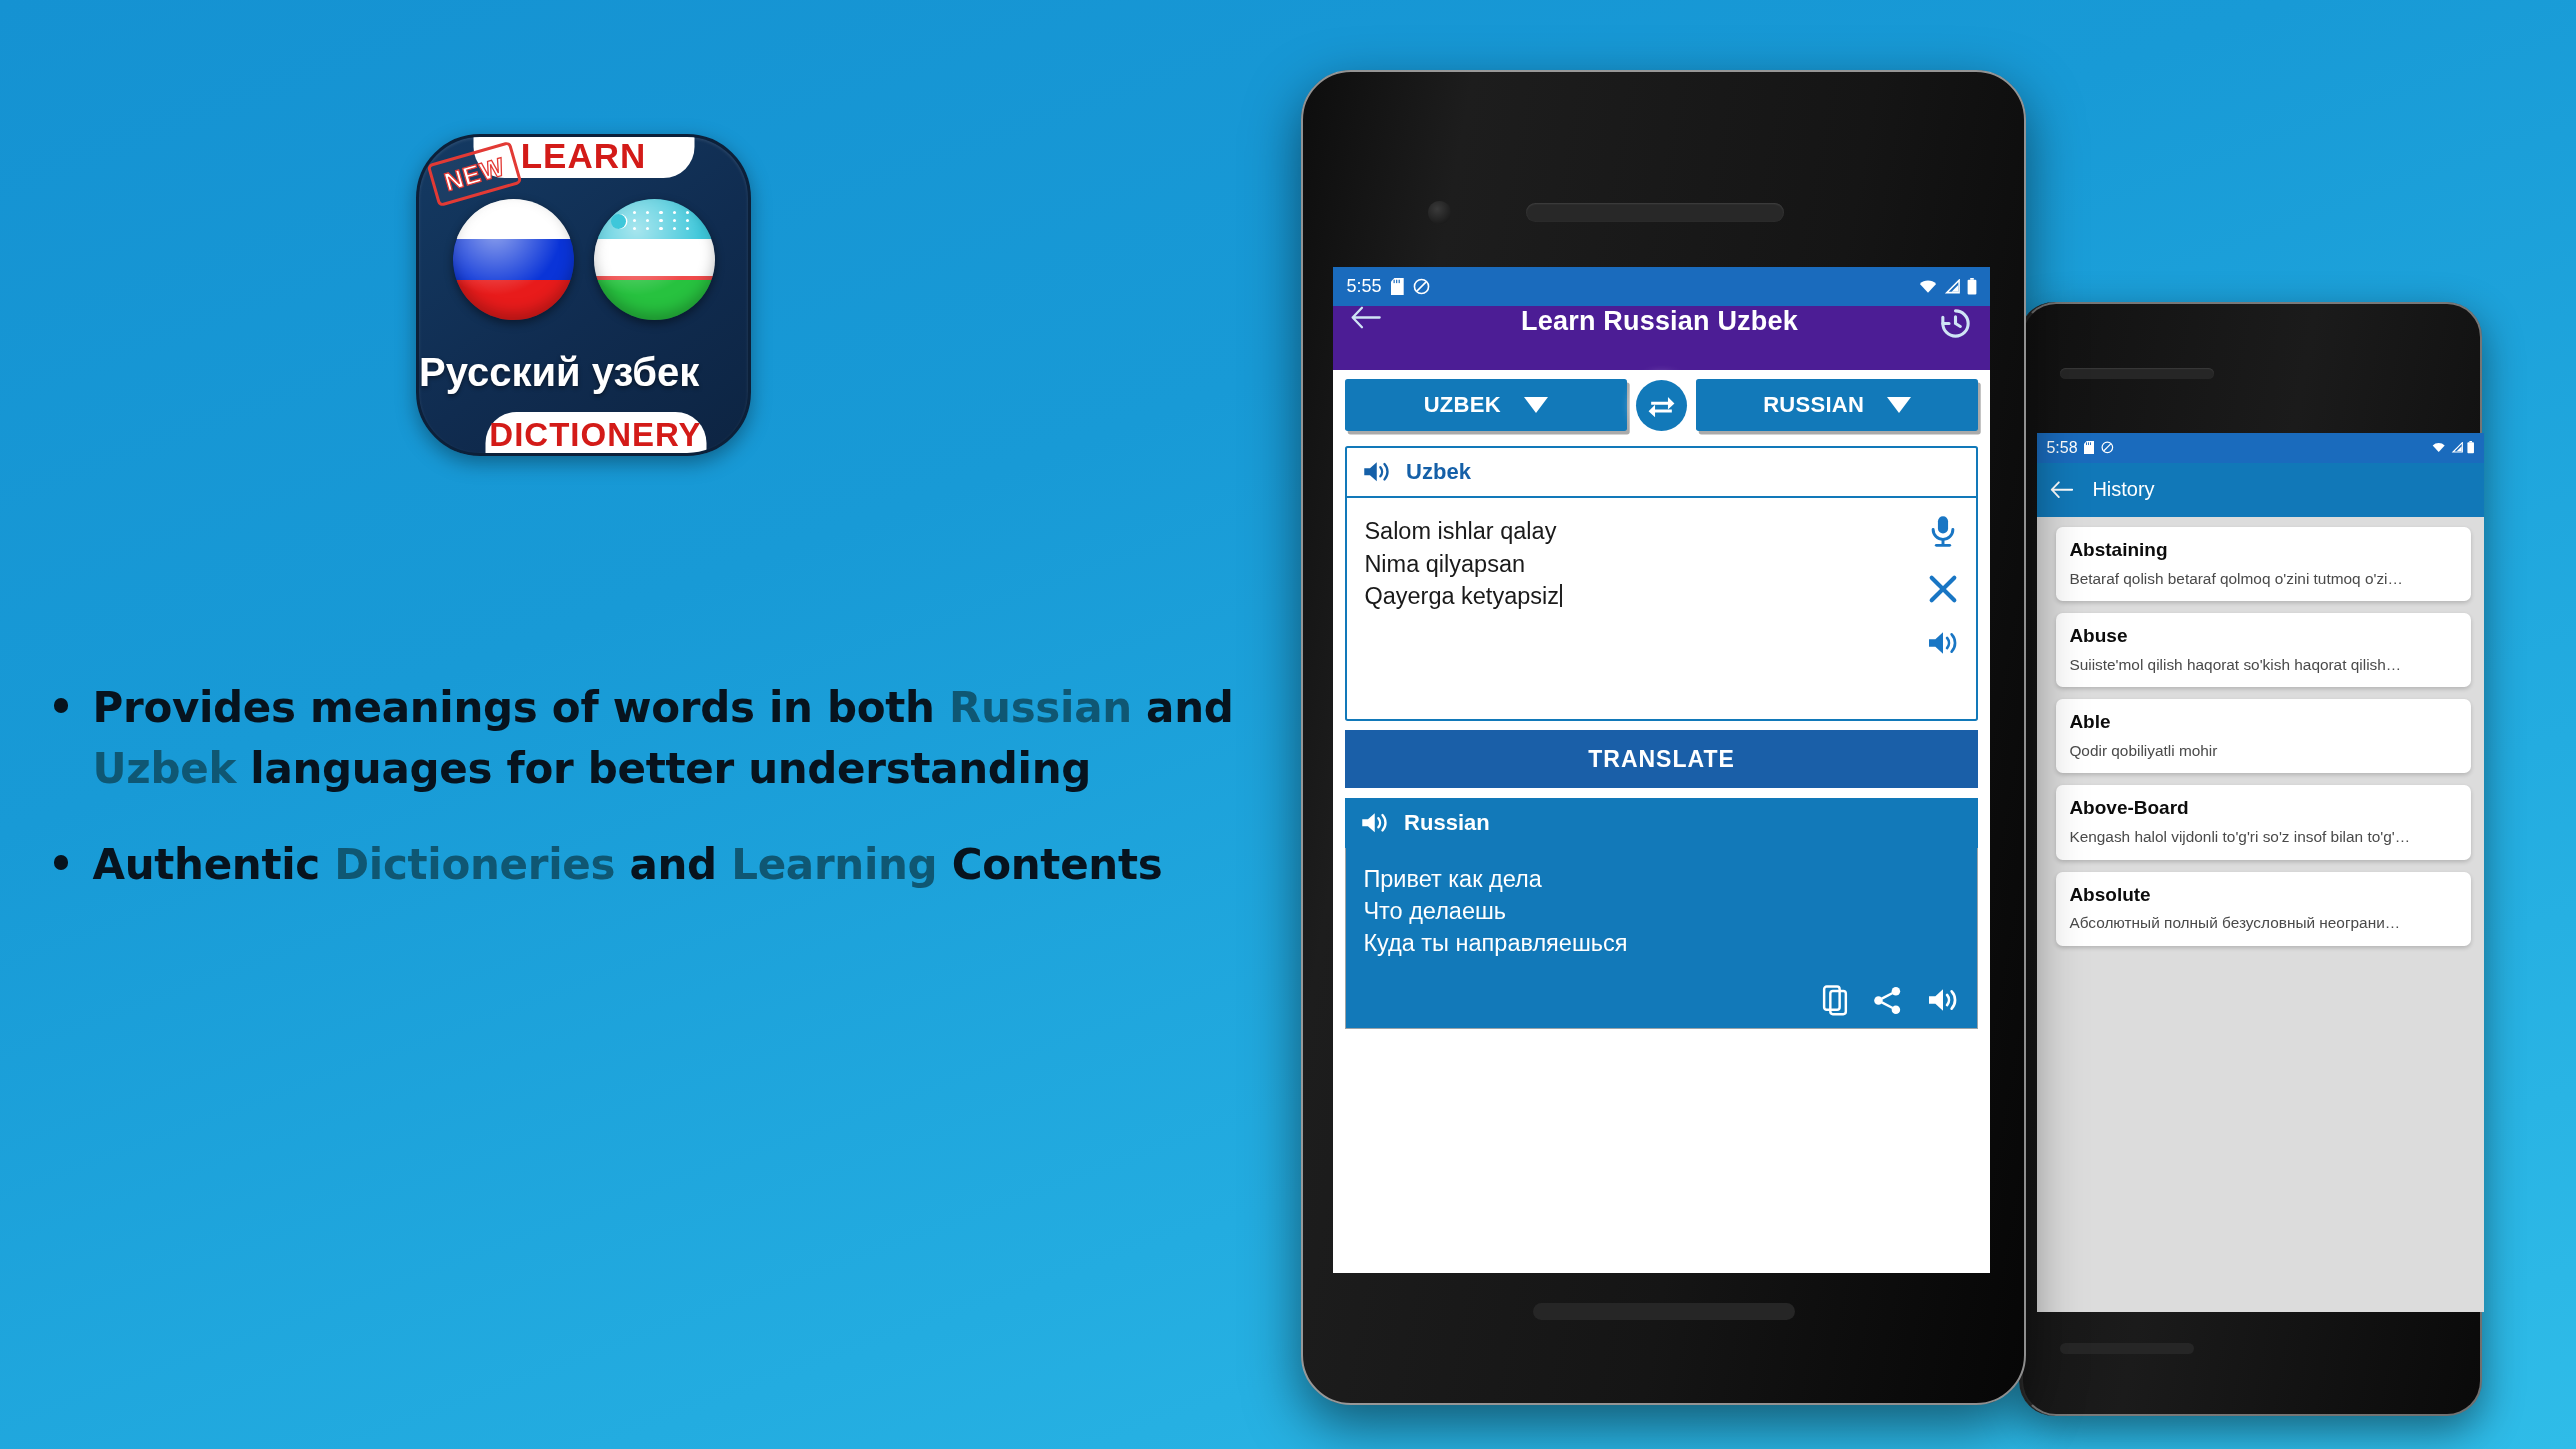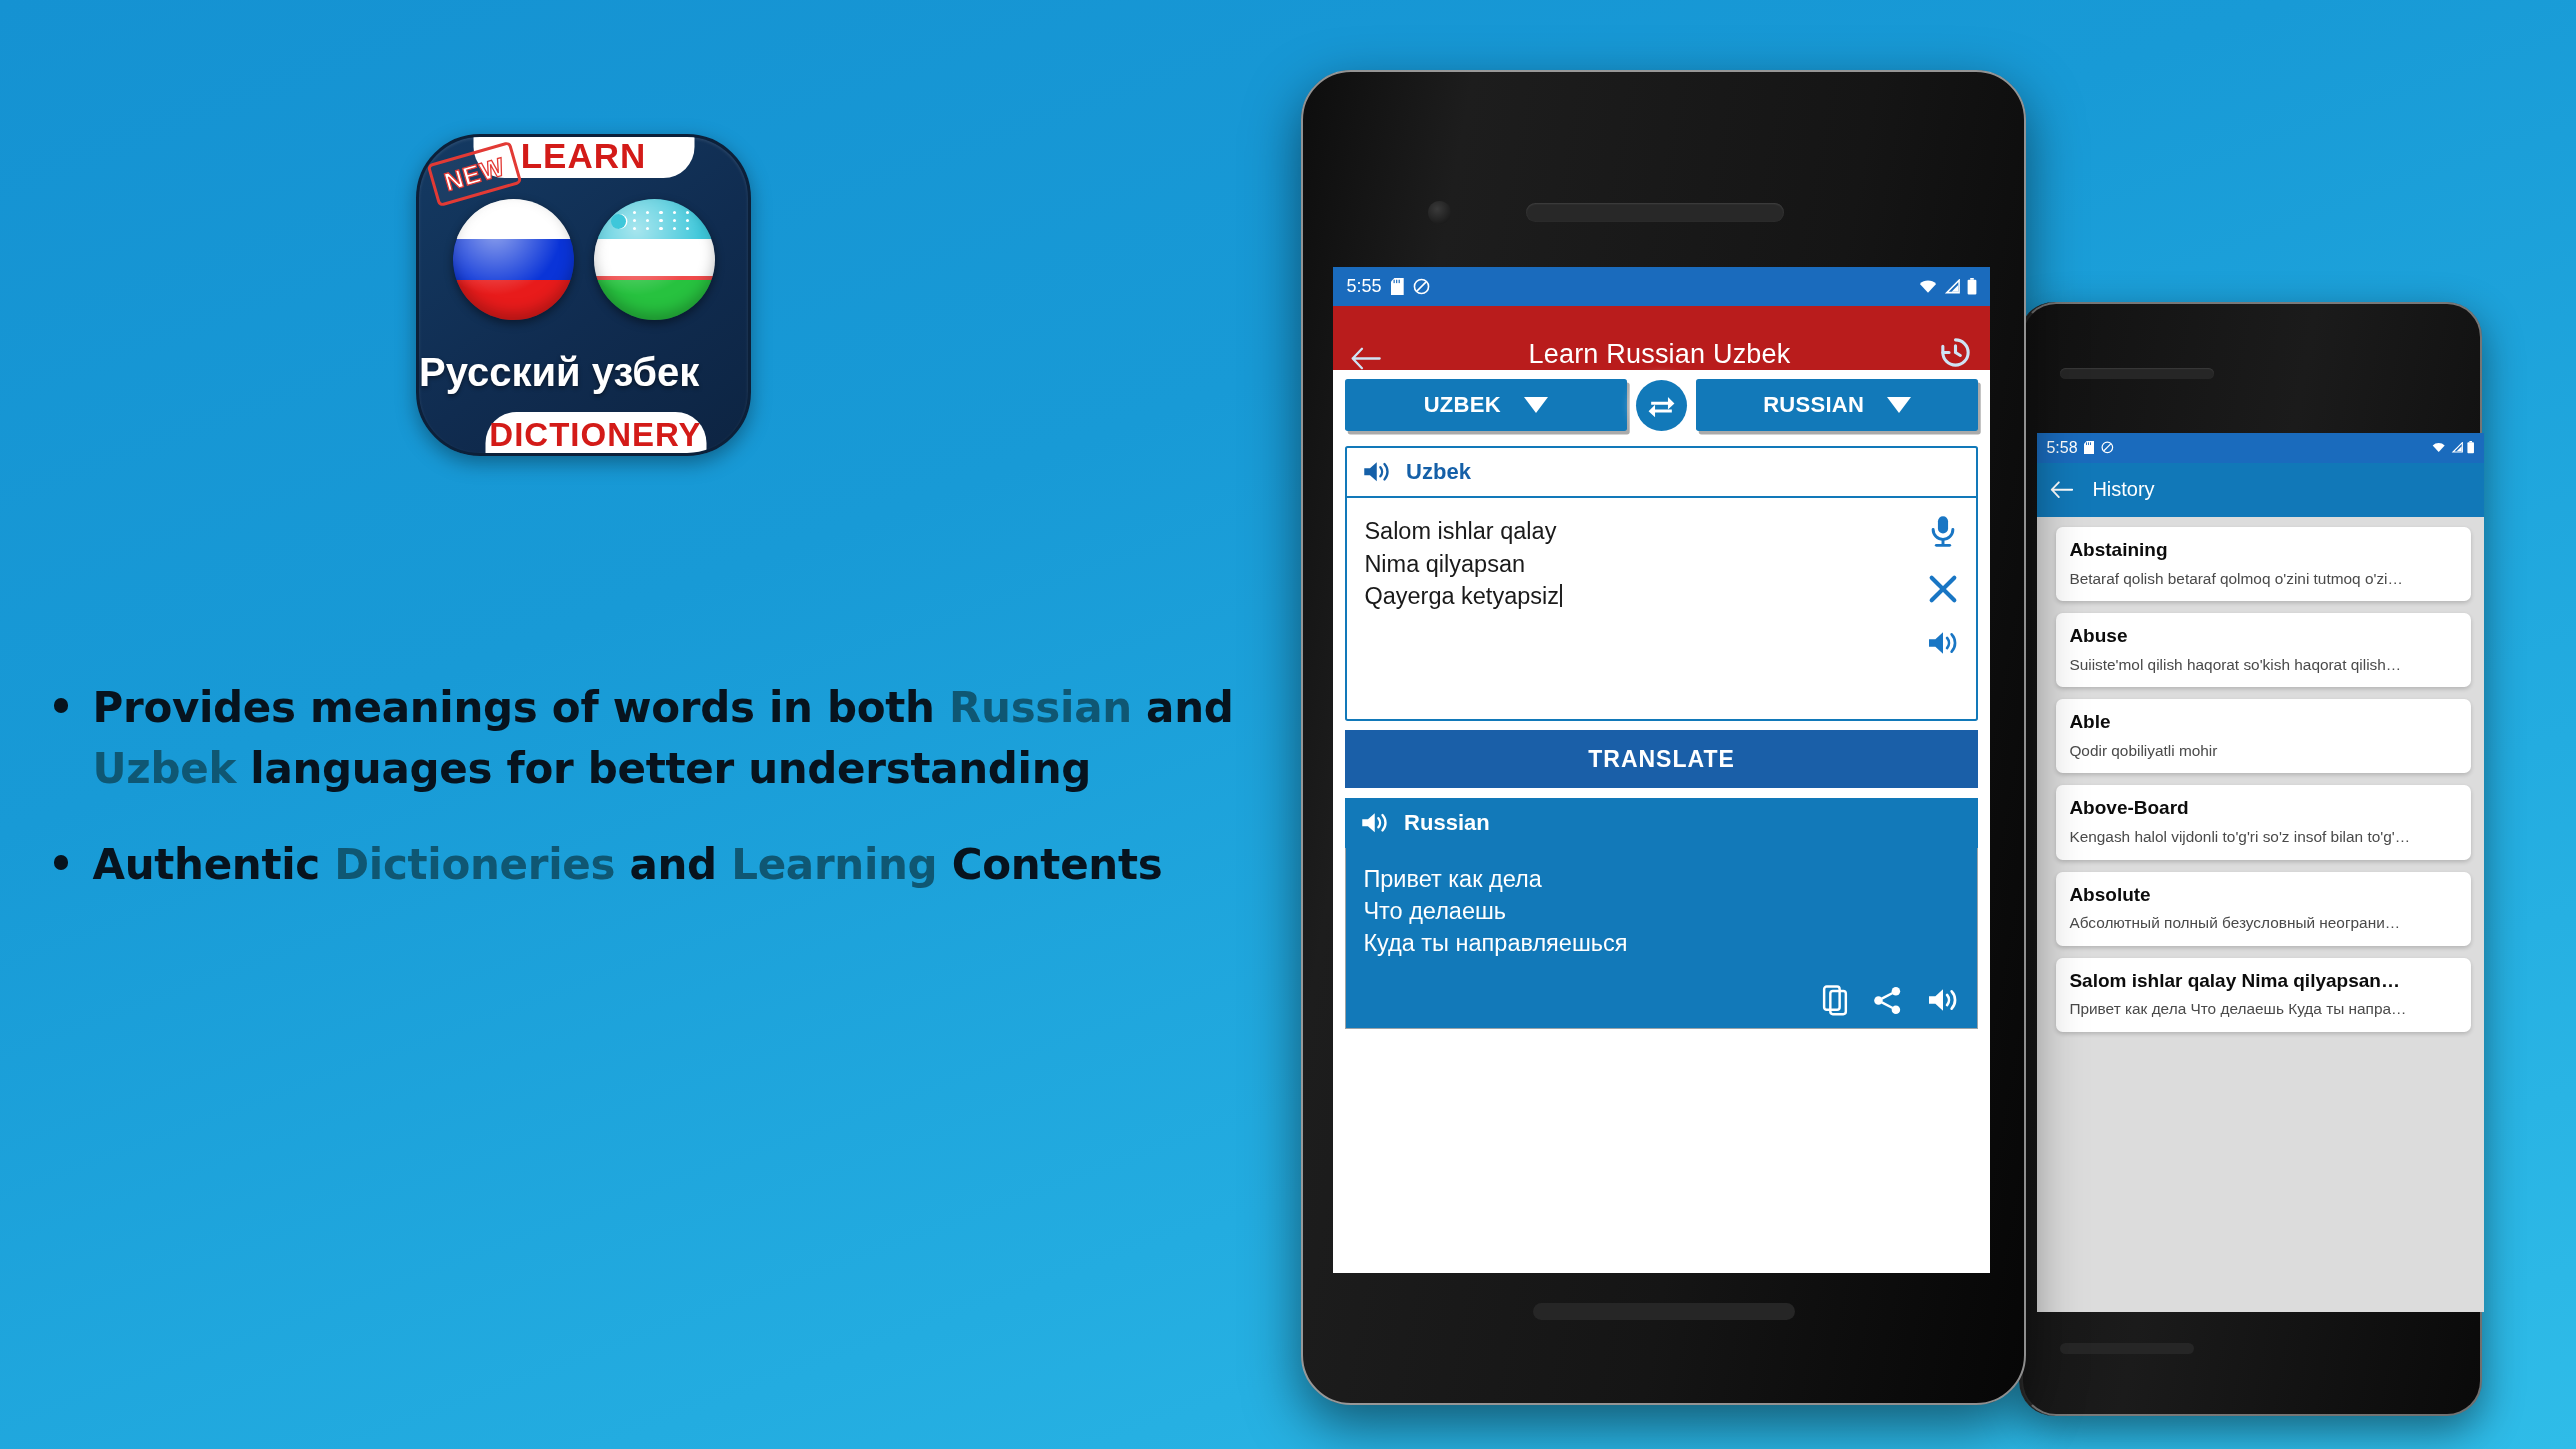--- a/index.html
+++ b/index.html
@@ -149,22 +149,22 @@
     position:absolute; left:32px; top:197px; width:657px; height:1006px;
     background:#ffffff; overflow:hidden;
   }
 
   .p1-status {
     height:39px; background:#1a6bbd; color:#fff; display:flex; align-items:center;
     padding: 0 13.4px; font-size:18px; gap:9.4px;
   }
   .p1-status .right { margin-left:auto; display:flex; align-items:center; gap:6.7px; }
   .p1-appbar {
-    height:64px; background:#b91c1c; display:flex; align-items:flex-end;
-    padding: 0 17.4px; color:#ffffff;
+    height:64px; background:#4c1d95; display:flex; align-items:flex-start;
+    padding: 0 17.4px; color:#ffffff;font-weight:bold;
   }
   .p1-appbar .ttl { flex:1; text-align:center; font-size:27px; letter-spacing:0.2px; }
 
   .lang-row { display:flex; align-items:center; padding: 9.4px 12px 6.7px 12px; gap: 9.4px; }
   .lang-btn {
     flex:1; background:#1279b9; color:#fff; height:52px; border-radius:2.7px;
     display:flex; align-items:center; justify-content:center; gap:23px;
     font-size:22px; font-weight:700; letter-spacing:0.3px;
     box-shadow: 2.7px 3.4px 0 rgba(100,100,100,.55);
   }
@@ -325,24 +325,20 @@
           <div class="hist-title">Able</div>
           <div class="hist-sub">Qodir  qobiliyatli mohir</div>
         </div>
         <div class="hist-card">
           <div class="hist-title">Above-Board</div>
           <div class="hist-sub">Kengash  halol vijdonli to'g'ri so'z insof bilan to'g'…</div>
         </div>
         <div class="hist-card">
           <div class="hist-title">Absolute</div>
           <div class="hist-sub">Абсолютный  полный безусловный неограни…</div>
-        </div>
-        <div class="hist-card">
-          <div class="hist-title">Salom ishlar qalay Nima qilyapsan…</div>
-          <div class="hist-sub">Привет как дела Что делаешь Куда ты напра…</div>
         </div>
       </div>
   </div>
 </div>
 
 <div class="phone1">
   <div class="p1-cam"></div>
   <div class="p1-speaker"></div>
   <div class="p1-bottombar"></div>
 

